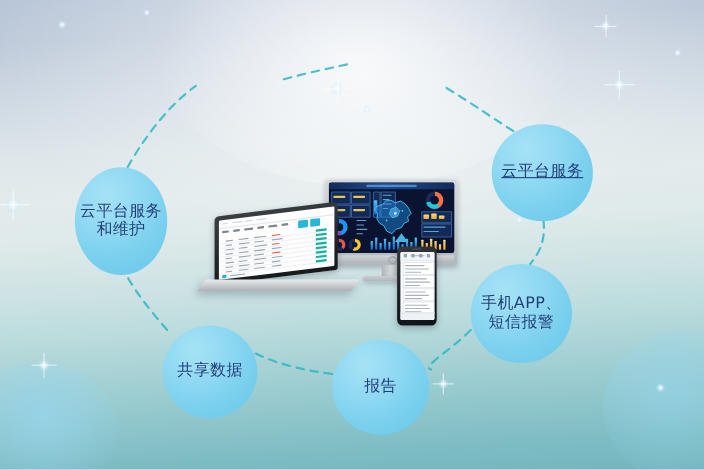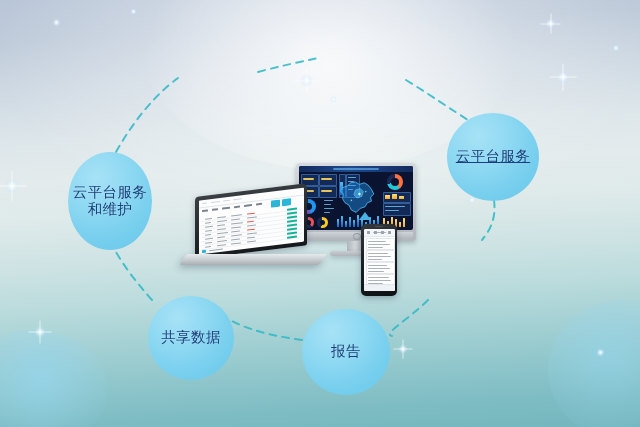--- a/index.html
+++ b/index.html
@@ -377,20 +377,24 @@
 
   </div>
 
 
 
 
   <div class="bubble" style="left:447px;top:113px;width:92px;height:88px;text-decoration:underline;">
     <span>云平台服务</span>
   </div>
 
+  <div class="bubble" style="left:428px;top:240px;width:92px;height:90px;flex-direction:column;">
+    <span>手机APP、</span>
+    <span>短信报警</span>
+  </div>
 
   <div class="bubble" style="left:302px;top:309px;width:88px;height:86px;flex-direction:column;">
     <span>报告</span>
   </div>
 
   <div class="bubble" style="left:148px;top:296px;width:86px;height:84px;">
     <span>共享数据</span>
   </div>
 
   <div class="bubble" style="left:68px;top:152px;width:84px;height:98px;flex-direction:column;">

